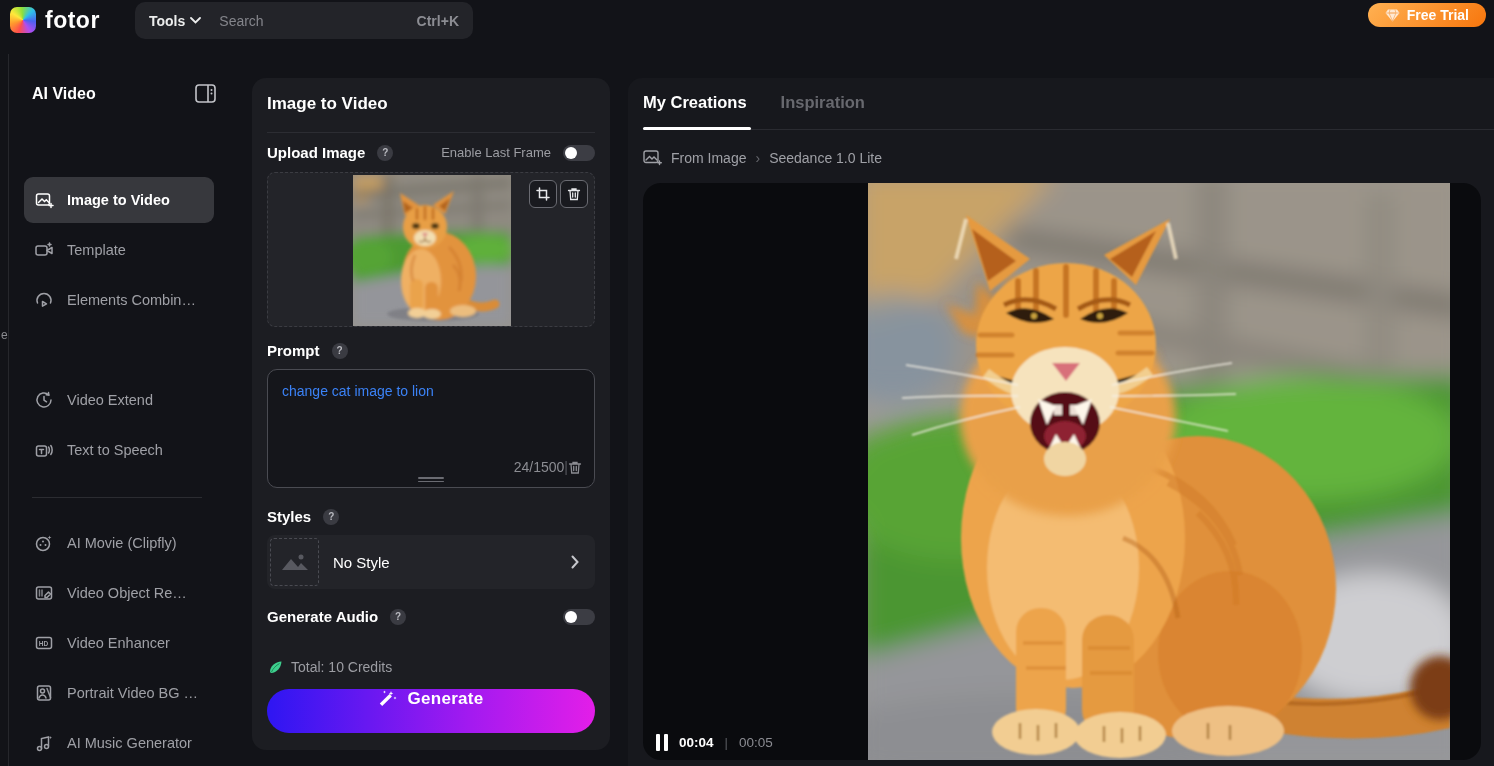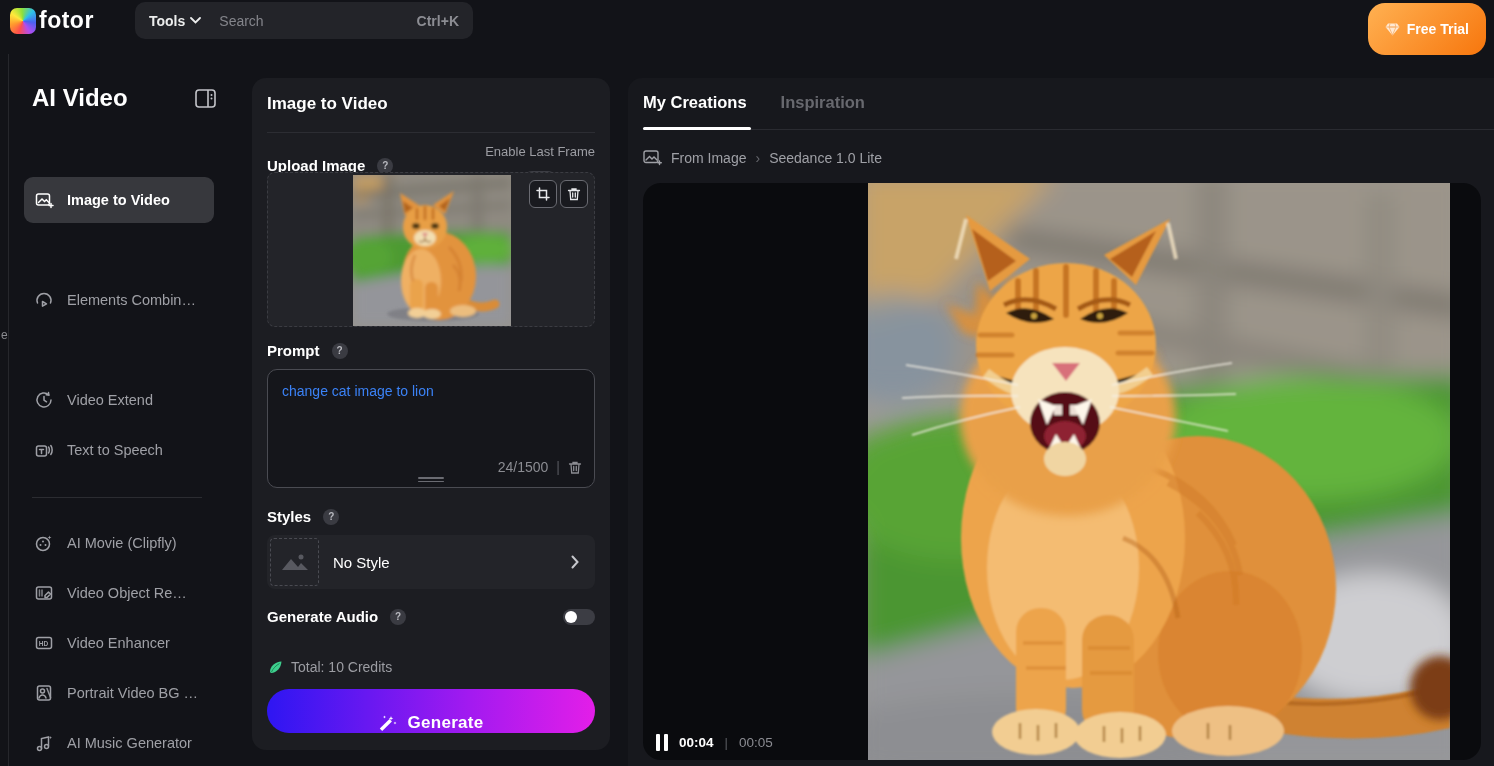--- a/index.html
+++ b/index.html
@@ -6,90 +6,90 @@
   html,body { width:1494px; height:766px; overflow:hidden; }
   body {
     position:relative; background:#121318;
     font-family:"Liberation Sans", sans-serif;
     color:#fff; -webkit-font-smoothing:antialiased;
   }
   svg { display:block; }
 
   
   .topbar { position:absolute; left:0; top:0; width:1494px; height:40px; display:flex; align-items:center; }
-  .brand { display:flex; align-items:flex-end; gap:3px; margin-left:10px; }
+  .brand { display:flex; align-items:center; gap:9px; margin-left:10px; }
   .brand-icon { width:26px; height:26px; border-radius:7px;
     background:conic-gradient(from 200deg,#ff4d4d,#ff9a2e,#ffe93b,#8fe03a,#2fc0e8,#4a62f0,#b14df0,#ff4d4d); }
   .brand-word { font-size:23px; font-weight:bold; letter-spacing:.5px; color:#fff; }
   .searchbar { position:absolute; left:135px; top:2px; width:338px; height:37px;
     background:#232429; border-radius:10px; display:flex; align-items:center; padding:0 14px; }
   .tools-lbl { font-size:14px; font-weight:bold; color:#eceded; }
   .chev-down { margin-left:5px; }
   .search-ph { margin-left:18px; font-size:14px; color:#84858b; }
   .shortcut { margin-left:auto; font-size:14px; font-weight:bold; color:#8c8d93; }
-  .free-trial { position:absolute; right:8px; top:3px; height:52px; padding:0 17px;
+  .free-trial { position:absolute; right:8px; top:3px; height:24px; padding:0 17px;
     border-radius:17px; display:flex; align-items:center; gap:7px;
     background:linear-gradient(135deg,#ffb152,#f7760d);
     font-size:14px; font-weight:bold; color:#fff; }
 
   
   .rail-divider { position:absolute; left:8px; top:54px; bottom:0; width:1px; background:#26272c; }
   .edge-letter { position:absolute; left:1px; top:328px; font-size:12px; color:#8a8b90; }
   .sidebar { position:absolute; left:8px; top:60px; width:222px; bottom:0; }
   .sb-head { position:absolute; left:24px; top:24px; right:14px; display:flex; align-items:center; justify-content:space-between; }
-  .sb-title { font-size:24px; font-weight:bold; color:#fff; }
+  .sb-title { font-size:16px; font-weight:bold; color:#fff; }
   .sb-item { position:absolute; left:16px; width:190px; height:46px; border-radius:9px;
     display:flex; align-items:center; gap:13px; padding:0 10px; color:#9fa0a6; font-size:14.5px; cursor:pointer; white-space:nowrap; }
   .sb-item.active { background:#37383d; color:#fff; font-weight:bold; }
   .sb-item .ic { flex:0 0 20px; color:inherit; }
   .sb-div { position:absolute; left:24px; width:170px; height:1px; background:#2b2c31; top:437px; }
 
   
   .panel { position:absolute; left:252px; top:78px; width:358px; height:672px;
     background:#1c1d22; border-radius:14px; }
   .p-title { position:absolute; left:15px; top:16px; font-size:17px; font-weight:bold; }
   .p-divline { position:absolute; left:15px; right:15px; top:54px; height:1px; background:#2c2d33; }
   .row-label { display:flex; align-items:center; gap:12px; }
   .lbl-bold { font-size:15px; font-weight:bold; color:#fff; }
   .help { width:16px; height:16px; border-radius:50%; background:#3a3b42; color:#b9bac0;
     font-size:10px; font-weight:bold; display:flex; align-items:center; justify-content:center; }
   .upload-row { position:absolute; left:15px; right:15px; top:66px; display:flex; align-items:center; }
-  .elf { margin-left:auto; display:flex; align-items:center; gap:12px; font-size:13px; color:#9c9da3;flex-direction:column; }
+  .elf { margin-left:auto; display:flex; align-items:center; gap:12px; font-size:13px; color:#9c9da3; }
   .toggle { width:32px; height:16px; border-radius:8px; background:#3c3d44; position:relative; cursor:pointer; }
   .toggle .knob { position:absolute; left:2px; top:2px; width:12px; height:12px; border-radius:50%; background:#fff; }
   .upload-box { position:absolute; left:15px; top:94px; width:328px; height:155px;
     border:1px dashed #3b3c42; background:#232429; border-radius:8px; overflow:hidden; }
   .thumb-wrap { position:absolute; left:85px; top:2px; width:158px; height:151px; }
   .ub-btn { position:absolute; top:7px; width:28px; height:28px; border-radius:6px;
     border:1px solid #6a6b72; background:rgba(18,19,24,.55); color:#e8e9ec;
     display:flex; align-items:center; justify-content:center; cursor:pointer; }
   .ub-crop { right:37px; } .ub-del { right:6px; }
   .prompt-lbl { position:absolute; left:15px; top:264px; }
   .prompt-box { position:absolute; left:15px; top:291px; width:328px; height:119px;
     border:1px solid #4a4b52; border-radius:10px; background:#15161b; }
   .prompt-text { position:absolute; left:14px; top:12px; right:14px; font-size:14px; color:#3b82f6; line-height:1.4; }
-  .prompt-meta { position:absolute; right:12px; bottom:12px; display:flex; align-items:center; gap:8px;
+  .prompt-meta { position:absolute; right:12px; bottom:12px; display:flex; align-items:center; gap:0;
     color:#8b8c92; font-size:14px; }
   .prompt-meta .sep { color:#55565c; }
   .resize-handle { position:absolute; left:50%; bottom:3px; transform:translateX(-50%); width:26px; }
   .resize-handle div { height:1.5px; background:#6a6b72; margin:2px 0; border-radius:1px; }
   .styles-lbl { position:absolute; left:15px; top:430px; }
   .style-row { position:absolute; left:15px; top:457px; width:328px; height:54px;
     background:#232429; border-radius:8px; display:flex; align-items:center; cursor:pointer; }
   .style-thumb { position:absolute; left:3px; top:3px; width:49px; height:48px;
     border:1px dashed #4a4b52; border-radius:4px; display:flex; align-items:center; justify-content:center; color:#606168; }
   .style-name { margin-left:66px; font-size:15px; color:#fff; }
   .style-chev { margin-left:auto; margin-right:16px; color:#c6c7cc; }
   .audio-row { position:absolute; left:15px; right:15px; top:530px; display:flex; align-items:center; }
   .audio-row .toggle { margin-left:auto; }
   .credits { position:absolute; left:16px; top:581px; display:flex; align-items:center; gap:8px;
     font-size:14px; color:#9c9da3; }
   .gen-btn { position:absolute; left:15px; top:611px; width:328px; height:44px; border-radius:22px;
     background:linear-gradient(90deg,#2e16f2,#a31af0 62%,#e31ee8);
-    display:flex; align-items:flex-end; justify-content:center; gap:10px;
+    display:flex; align-items:flex-start; justify-content:center; gap:10px;
     font-size:17px; font-weight:bold; color:#fff; cursor:pointer; letter-spacing:.3px; }
 
   
   .right-card { position:absolute; left:628px; top:78px; width:866px; height:688px;
     background:#17181d; border-radius:14px 0 0 0; }
   .tabs { position:absolute; left:15px; top:15px; display:flex; gap:34px; }
   .tab { font-size:16.5px; cursor:pointer; }
   .tab.active { color:#fff; font-weight:bold; }
   .tab.inactive { color:#67686e; font-weight:bold; }
   .tab-underline { position:absolute; left:15px; top:49px; width:108px; height:3px; background:#fff; border-radius:2px; }
@@ -146,20 +146,28 @@
       </svg>
   </div>
 
   <div class="sb-item active" style="top:117px">
     <svg class="ic" width="20" height="20" viewBox="0 0 20 20" fill="none" stroke="currentColor" stroke-width="1.5" stroke-linecap="round">
         <rect x="2.5" y="4" width="13" height="11" rx="2"></rect>
         <path d="M4.5 12.5l3.5-3.5 2.5 2.5 1.8-1.8 2.7 2.8"></path>
         <path d="M17 13.5v4M15 15.5h4"></path>
       </svg>
     <span>Image to Video</span>
+  </div>
+  <div class="sb-item" style="top:167px">
+    <svg class="ic" width="20" height="20" viewBox="0 0 20 20" fill="none" stroke="currentColor" stroke-width="1.5" stroke-linecap="round">
+        <rect x="2" y="6" width="11" height="9" rx="2"></rect>
+        <path d="M13 10.5l5-3v6l-5-3z" stroke-linejoin="round"></path>
+        <path d="M15.5 3v3M14 4.5h3"></path>
+      </svg>
+    <span>Template</span>
   </div>
   <div class="sb-item" style="top:217px">
     <svg class="ic" width="20" height="20" viewBox="0 0 20 20" fill="none" stroke="currentColor" stroke-width="1.5" stroke-linecap="round">
         <path d="M3.5 13a7 7 0 1 1 13 0"></path>
         <path d="M8.5 11.5l4 2.3-4 2.3v-4.6z" stroke-linejoin="round"></path>
       </svg>
     <span>Elements Combin…</span>
   </div>
   <div class="sb-item" style="top:317px">
     <svg class="ic" width="20" height="20" viewBox="0 0 20 20" fill="none" stroke="currentColor" stroke-width="1.5" stroke-linecap="round">

